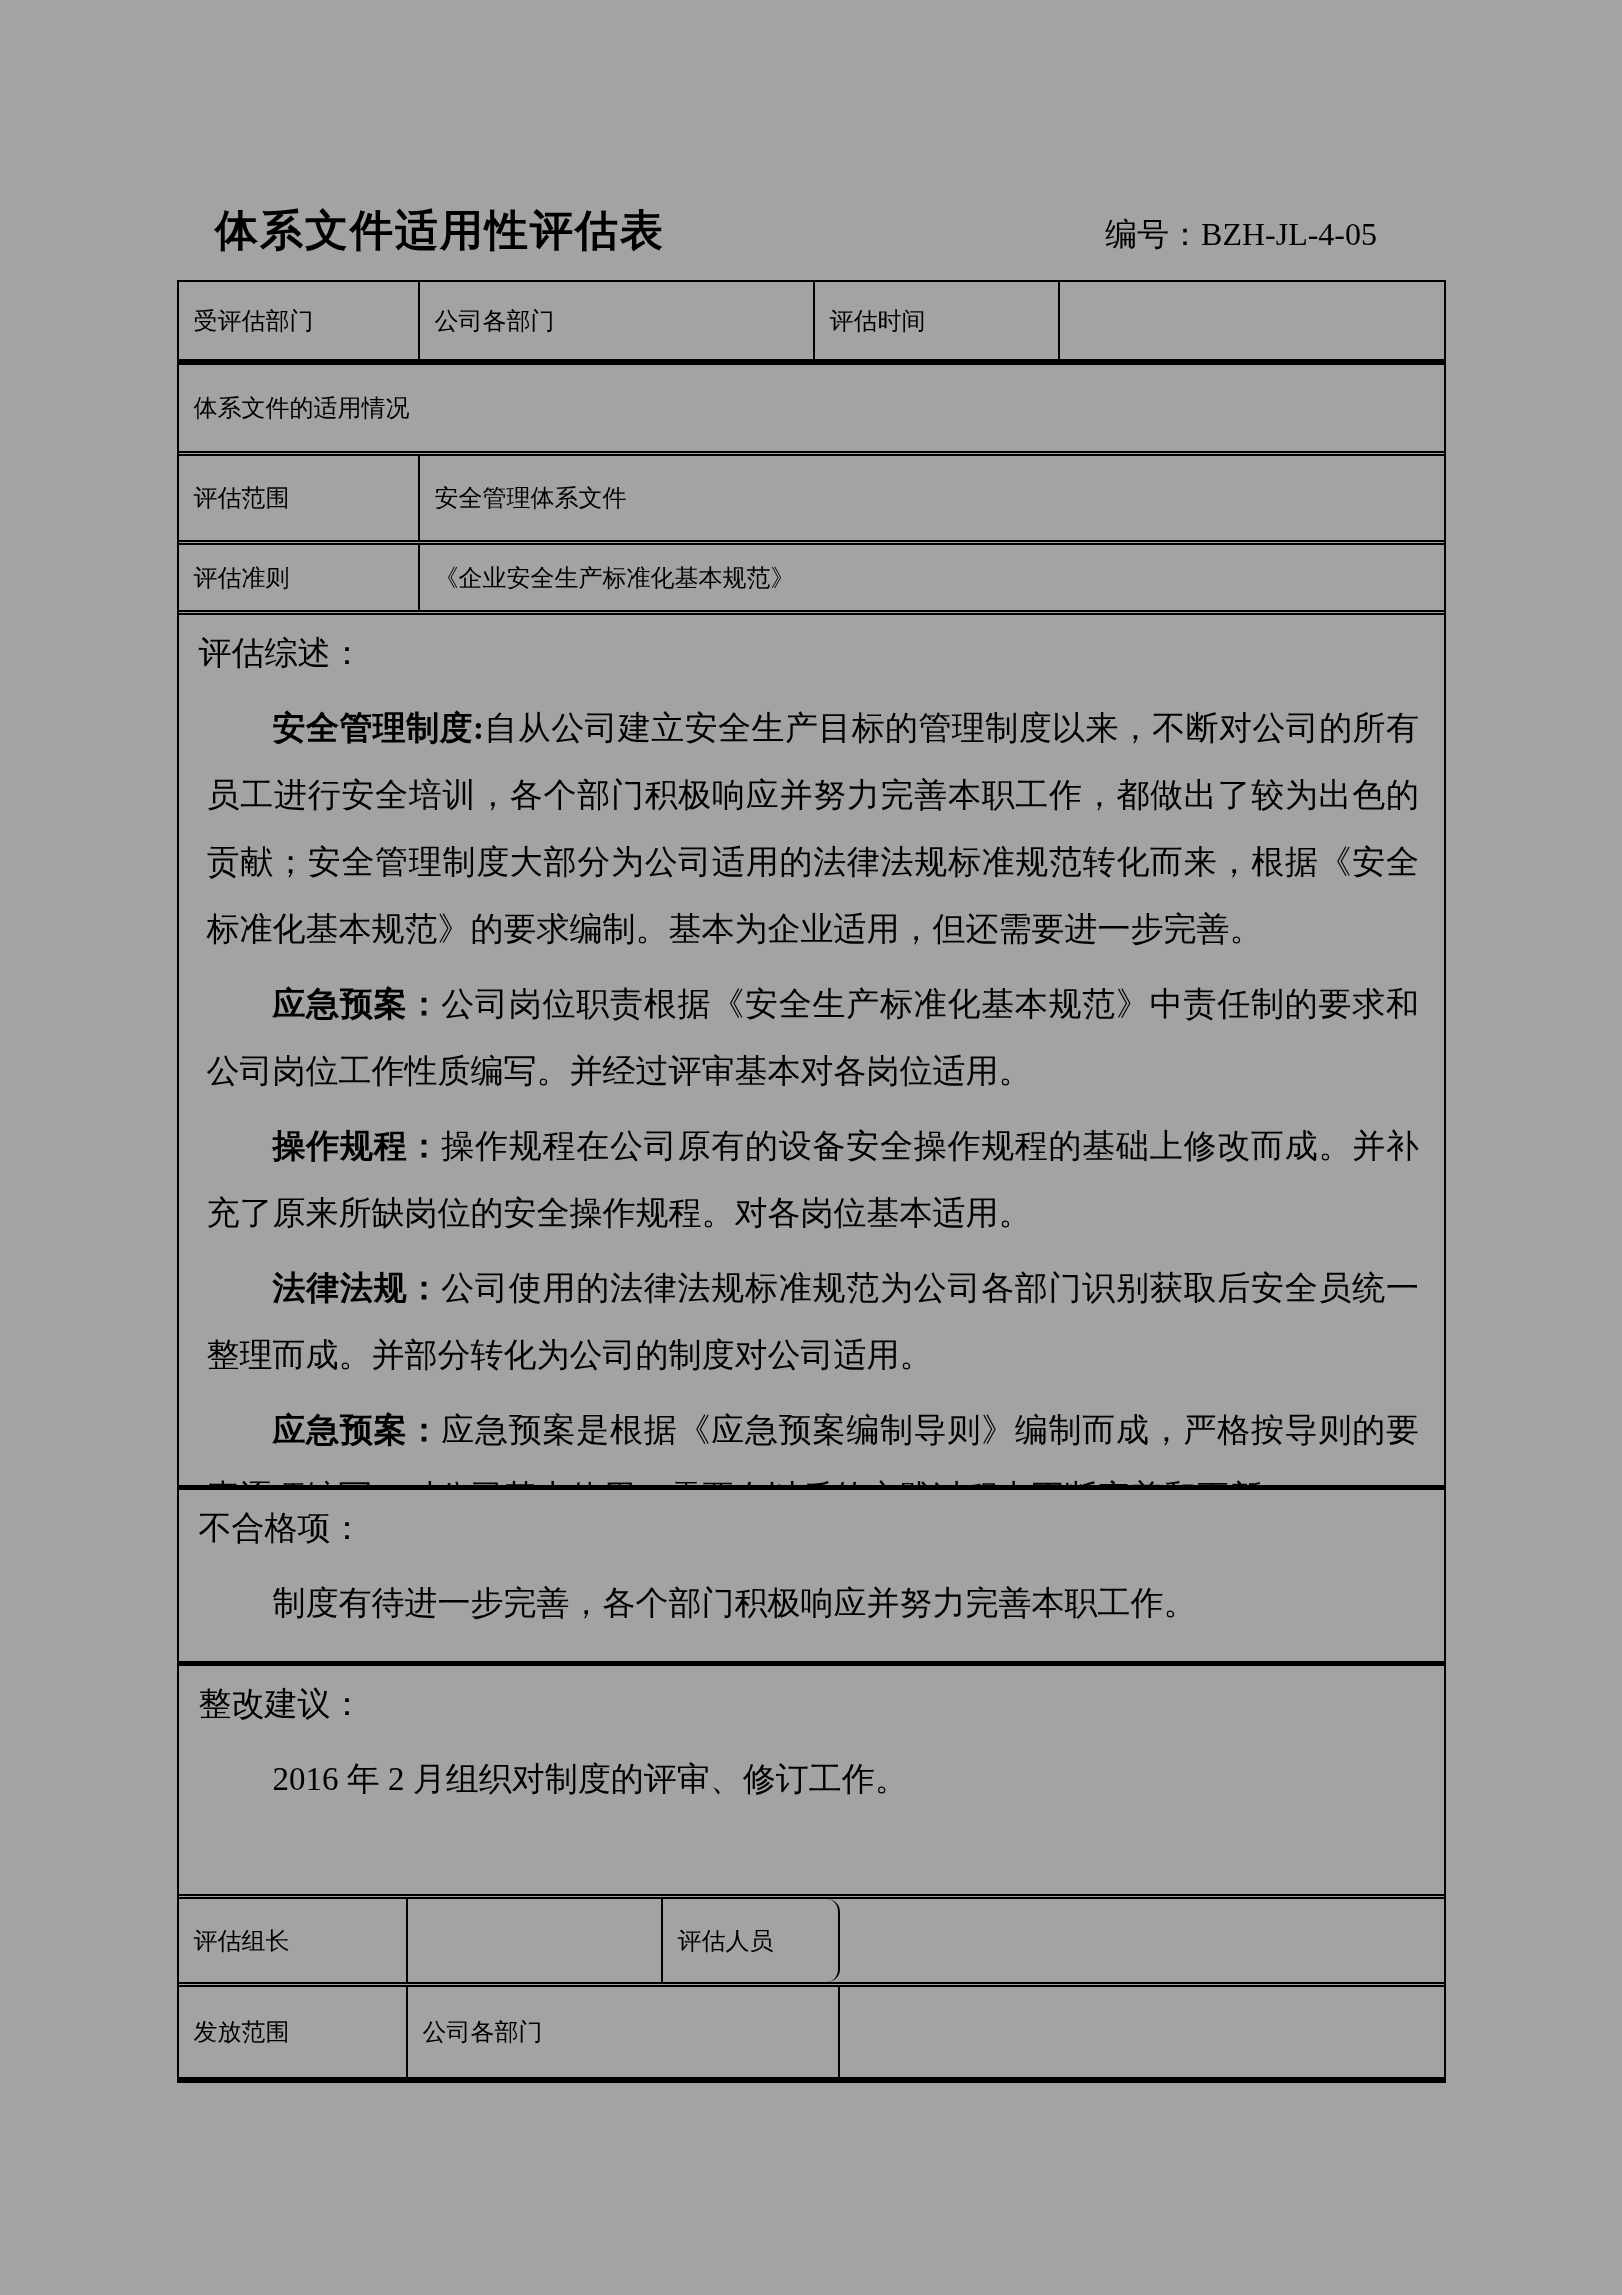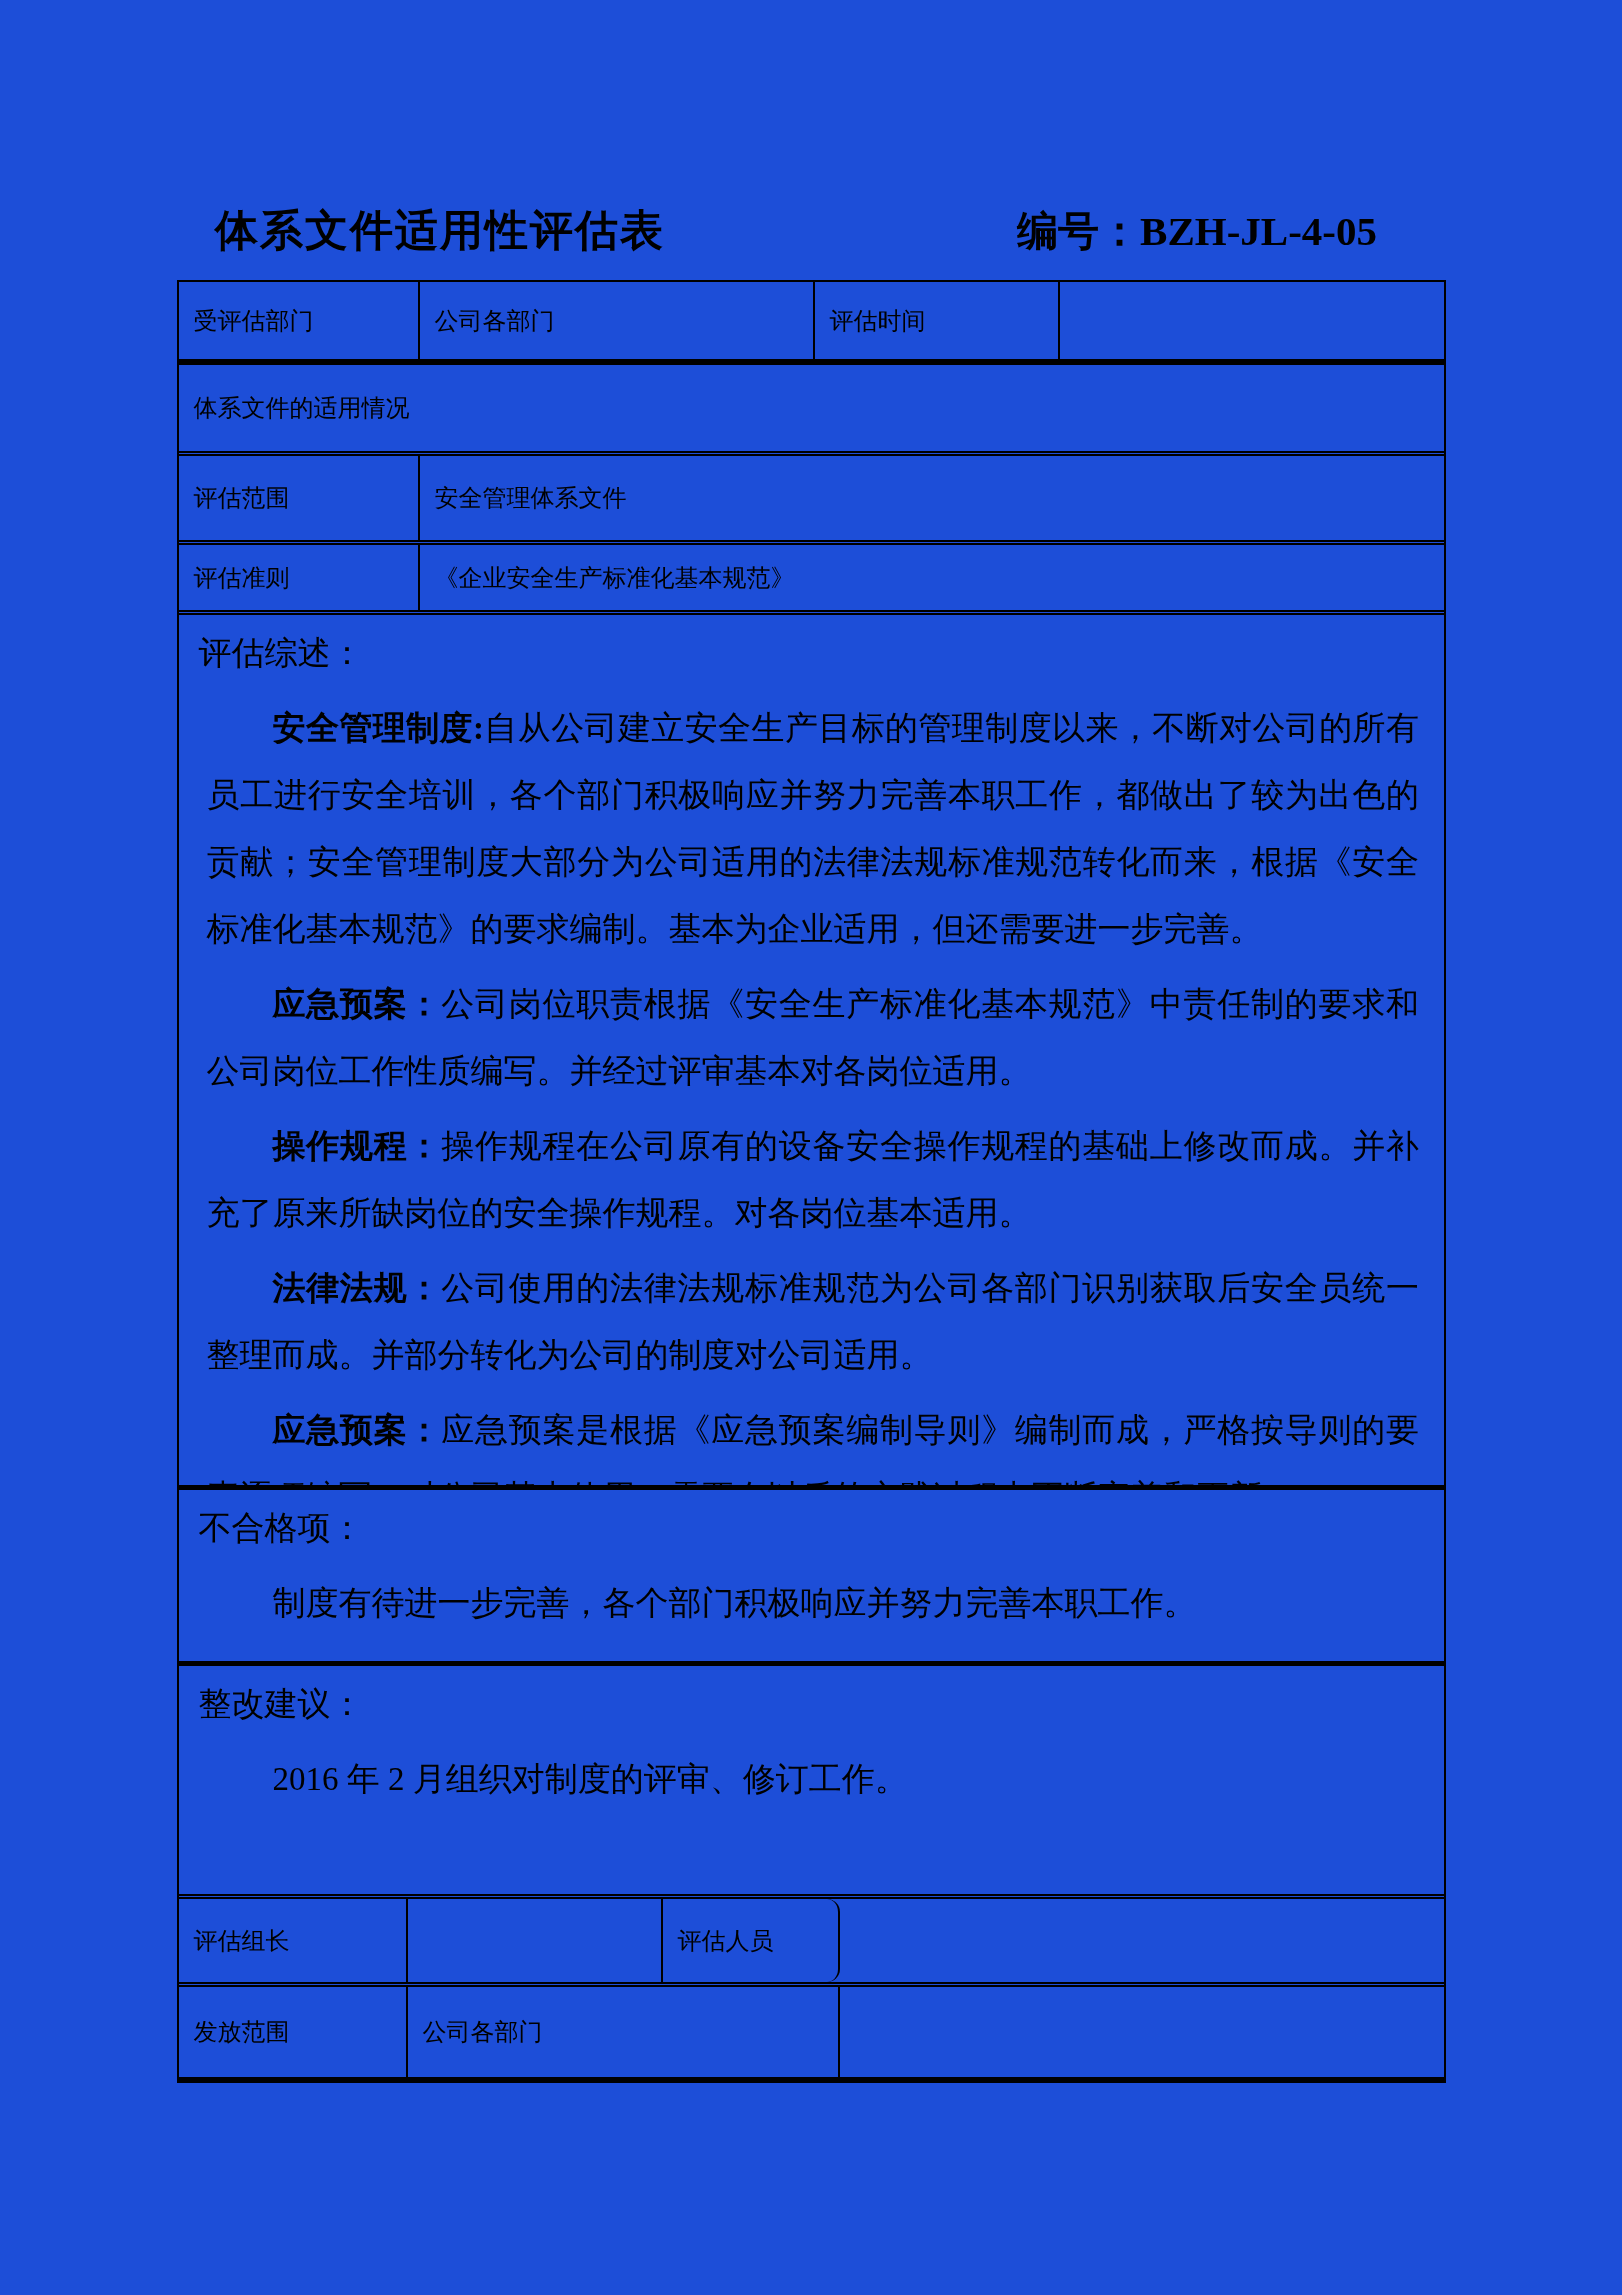--- a/index.html
+++ b/index.html
@@ -1,29 +1,29 @@
 <!DOCTYPE html>
 <html style="font-size:10.5px"><head>
 <meta charset="utf-8">
 <style>
   html,body { margin:0; padding:0; background:#888; }
   .page {
-    width:1623px; height:2295px; background:#1d4ed8; color:#000;
+    width:1623px; height:2295px; background:#a3a3a3; color:#000;
     font-family:"Liberation Serif","DejaVu Serif",serif;
     position:relative; margin:0 auto; overflow:hidden;
   }
   .doc { position:absolute; left:177px; top:204px; width:1269px; }
 
   
   .doc-header {
     display:flex; justify-content:space-between; align-items:baseline;
     padding:0 69px 0 38px; margin-bottom:22px; height:54px;
   }
   .page-title { font-size:43px; font-weight:bold; letter-spacing:2px; line-height:54px; }
-  .doc-number { font-size:41px; font-weight:bold; line-height:54px; }
+  .doc-number { font-size:32px; font-weight:normal; line-height:54px; }
 
   
   .tbl { border:2px solid #000; border-bottom:6.5px solid #000; width:100%; box-sizing:border-box; }
   .tr { display:flex; align-items:stretch; }
   .sep-thick  { border-top:6.5px solid #000; }
   .sep-solid  { border-top:5.9px solid #000; }
   .sep-double { border-top:5.9px double #000; }
   .td {
     box-sizing:border-box; display:flex; align-items:center;
     font-size:24px; padding-left:14.4px; padding-right:7.9px;

